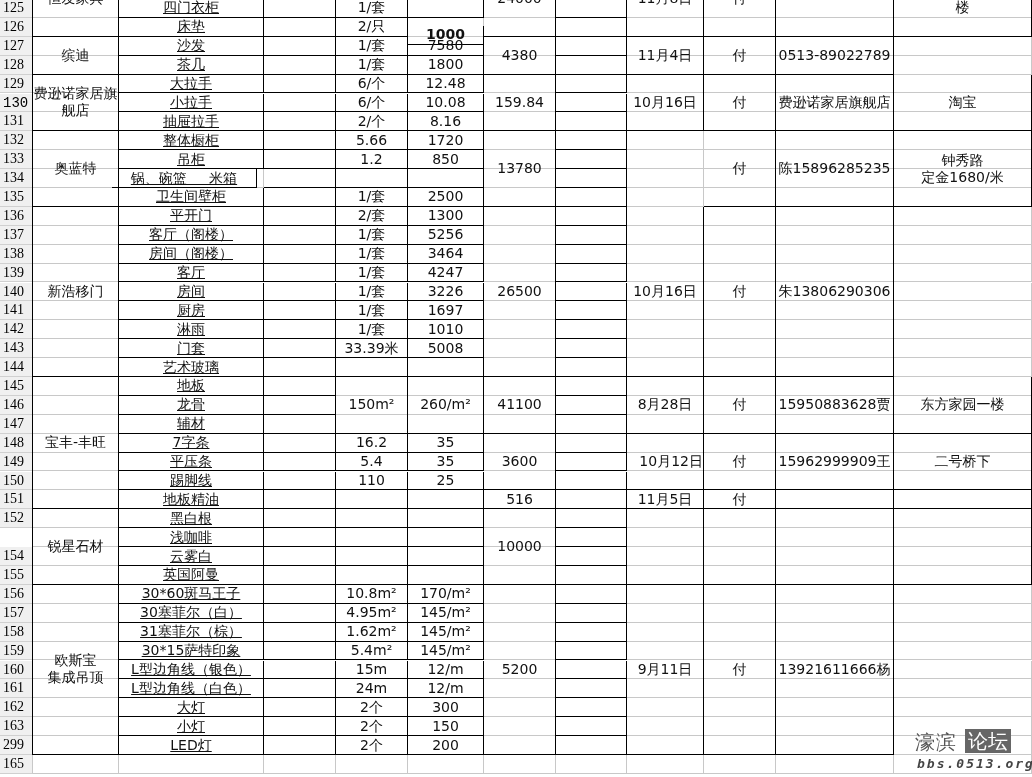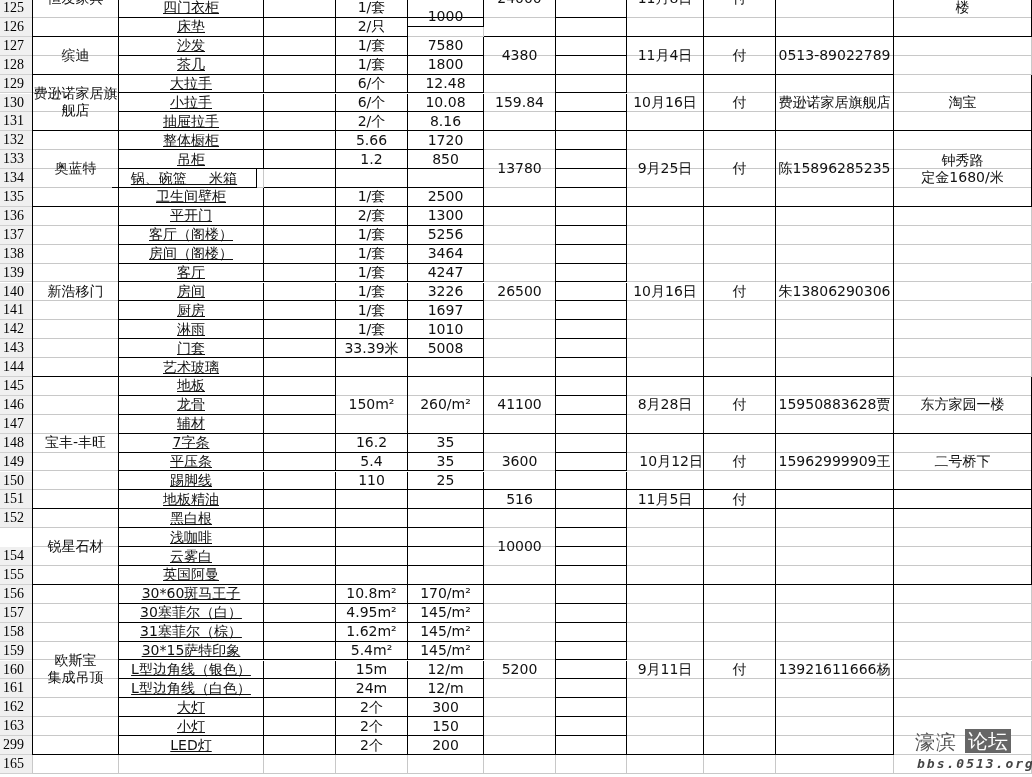--- a/index.html
+++ b/index.html
@@ -468,21 +468,21 @@
     <div class="grid" style="left: 556px; width: 71px; top: 755px; height: 18.9px;"></div>
     <div class="grid" style="left: 627px; width: 77px; top: 755px; height: 18.9px;"></div>
     <div class="grid" style="left: 704px; width: 72px; top: 755px; height: 18.9px;"></div>
     <div class="grid" style="left: 776px; width: 118px; top: 755px; height: 18.9px;"></div>
     <div class="grid" style="left: 894px; width: 138px; top: 755px; height: 18.9px;"></div>
     <div class="rh" style="left: 0px; width: 33px; top: -1px; height: 18.9px; display: block;"><span>125</span></div>
     <div class="rh" style="left: 0px; width: 33px; top: 17.9px; height: 18.9px; display: block;"><span>126</span></div>
     <div class="rh" style="left: 0px; width: 33px; top: 36.8px; height: 18.9px; display: block;"><span>127</span></div>
     <div class="rh" style="left: 0px; width: 33px; top: 55.7px; height: 18.9px; display: block;"><span>128</span></div>
     <div class="rh" style="left: 0px; width: 33px; top: 74.6px; height: 18.9px; display: block;"><span>129</span></div>
-    <div class="rh" style="left: 0px; width: 33px; top: 93.5px; height: 18.9px; display: block;"><span>130</span></div>
+    <div class="rh" style="left: 0px; width: 33px; top: 93.5px; height: 18.9px; display: block; font-family: Liberation Mono, monospace;"><span>130</span></div>
     <div class="rh" style="left: 0px; width: 33px; top: 112.4px; height: 18.9px; display: block;"><span>131</span></div>
     <div class="rh" style="left: 0px; width: 33px; top: 131.3px; height: 18.9px; display: block;"><span>132</span></div>
     <div class="rh" style="left: 0px; width: 33px; top: 150.2px; height: 18.9px; display: block;"><span>133</span></div>
     <div class="rh" style="left: 0px; width: 33px; top: 169.1px; height: 18.9px; display: block;"><span>134</span></div>
     <div class="rh" style="left: 0px; width: 33px; top: 188px; height: 18.9px; display: block;"><span>135</span></div>
     <div class="rh" style="left: 0px; width: 33px; top: 206.9px; height: 18.9px; display: block;"><span>136</span></div>
     <div class="rh" style="left: 0px; width: 33px; top: 225.8px; height: 18.9px; display: block;"><span>137</span></div>
     <div class="rh" style="left: 0px; width: 33px; top: 244.7px; height: 18.9px; display: block;"><span>138</span></div>
     <div class="rh" style="left: 0px; width: 33px; top: 263.6px; height: 18.9px; display: block;"><span>139</span></div>
     <div class="rh" style="left: 0px; width: 33px; top: 282.5px; height: 18.9px; display: block;"><span>140</span></div>
@@ -514,21 +514,21 @@
     <div class="lft" style="top: 0px; height: 755px;"></div>
     <div class="cell" style="left: 33px; width: 86px; top: -38.8px; height: 75.6px;"><span>恒发家具</span></div>
     <div class="cell ul" style="left: 119px; width: 145px; top: -1px; height: 18.9px;"><span>四门衣柜</span></div>
     <div class="cell" style="left: 264px; width: 72px; top: -1px; height: 18.9px;"></div>
     <div class="cell" style="left: 336px; width: 72px; top: -1px; height: 18.9px;"><span>1/套</span></div>
     <div class="cell" style="left: 408px; width: 76px; top: -1px; height: 18.9px;"><span></span></div>
     <div class="cell" style="left: 556px; width: 71px; top: -1px; height: 18.9px;"></div>
     <div class="cell ul" style="left: 119px; width: 145px; top: 17.9px; height: 18.9px;"><span>床垫</span></div>
     <div class="cell" style="left: 264px; width: 72px; top: 17.9px; height: 18.9px;"></div>
     <div class="cell" style="left: 336px; width: 72px; top: 17.9px; height: 18.9px;"><span>2/只</span></div>
-    <div class="cell" style="left: 408px; width: 76px; top: 8px; height: 18.9px;"><span>1000</span></div>
+    <div class="cell" style="left: 408px; width: 76px; top: 26px; height: 18.9px; font-weight: bold;"><span>1000</span></div>
     <div class="cell" style="left: 556px; width: 71px; top: 17.9px; height: 18.9px;"></div>
     <div class="cell" style="left: 484px; width: 72px; top: -38.8px; height: 75.6px;"><span>24000</span></div>
     <div class="cell" style="left: 627px; width: 77px; top: -38.8px; height: 75.6px;"><span>11月8日</span></div>
     <div class="cell" style="left: 704px; width: 72px; top: -38.8px; height: 75.6px;"><span>付</span></div>
     <div class="cell" style="left: 776px; width: 118px; top: -38.8px; height: 75.6px;"><span></span></div>
     <div class="cell" style="left: 894px; width: 138px; top: -38.8px; height: 75.6px; align-items: flex-end; padding-bottom: 20px;"><span>楼</span></div>
     <div class="cell" style="left: 33px; width: 86px; top: 36.8px; height: 37.8px;"><span>缤迪</span></div>
     <div class="cell ul" style="left: 119px; width: 145px; top: 36.8px; height: 18.9px;"><span>沙发</span></div>
     <div class="cell" style="left: 264px; width: 72px; top: 36.8px; height: 18.9px;"></div>
     <div class="cell" style="left: 336px; width: 72px; top: 36.8px; height: 18.9px;"><span>1/套</span></div>
@@ -579,21 +579,20 @@
     <div class="cell" style="left: 264px; width: 72px; top: 169.1px; height: 18.9px;"></div>
     <div class="cell" style="left: 336px; width: 72px; top: 169.1px; height: 18.9px;"><span></span></div>
     <div class="cell" style="left: 408px; width: 76px; top: 169.1px; height: 18.9px;"><span></span></div>
     <div class="cell" style="left: 556px; width: 71px; top: 169.1px; height: 18.9px;"></div>
     <div class="cell ul" style="left: 119px; width: 145px; top: 188px; height: 18.9px;"><span>卫生间壁柜</span></div>
     <div class="cell" style="left: 264px; width: 72px; top: 188px; height: 18.9px;"></div>
     <div class="cell" style="left: 336px; width: 72px; top: 188px; height: 18.9px;"><span>1/套</span></div>
     <div class="cell" style="left: 408px; width: 76px; top: 188px; height: 18.9px;"><span>2500</span></div>
     <div class="cell" style="left: 556px; width: 71px; top: 188px; height: 18.9px;"></div>
     <div class="cell" style="left: 484px; width: 72px; top: 131.3px; height: 75.6px;"><span>13780</span></div>
-    <div class="cell" style="left: 627px; width: 77px; top: 131.3px; height: 75.6px;"><span>9月25日</span></div>
     <div class="cell" style="left: 704px; width: 72px; top: 131.3px; height: 75.6px;"><span>付</span></div>
     <div class="cell" style="left: 776px; width: 118px; top: 131.3px; height: 75.6px;"><span>陈15896285235</span></div>
     <div class="cell" style="left: 894px; width: 138px; top: 131.3px; height: 75.6px;"><span>钟秀路
 定金1680/米</span></div>
     <div class="cell" style="left: 33px; width: 86px; top: 206.9px; height: 170.1px;"><span>新浩移门</span></div>
     <div class="cell ul" style="left: 119px; width: 145px; top: 206.9px; height: 18.9px;"><span>平开门</span></div>
     <div class="cell" style="left: 264px; width: 72px; top: 206.9px; height: 18.9px;"></div>
     <div class="cell" style="left: 336px; width: 72px; top: 206.9px; height: 18.9px;"><span>2/套</span></div>
     <div class="cell" style="left: 408px; width: 76px; top: 206.9px; height: 18.9px;"><span>1300</span></div>
     <div class="cell" style="left: 556px; width: 71px; top: 206.9px; height: 18.9px;"></div>

